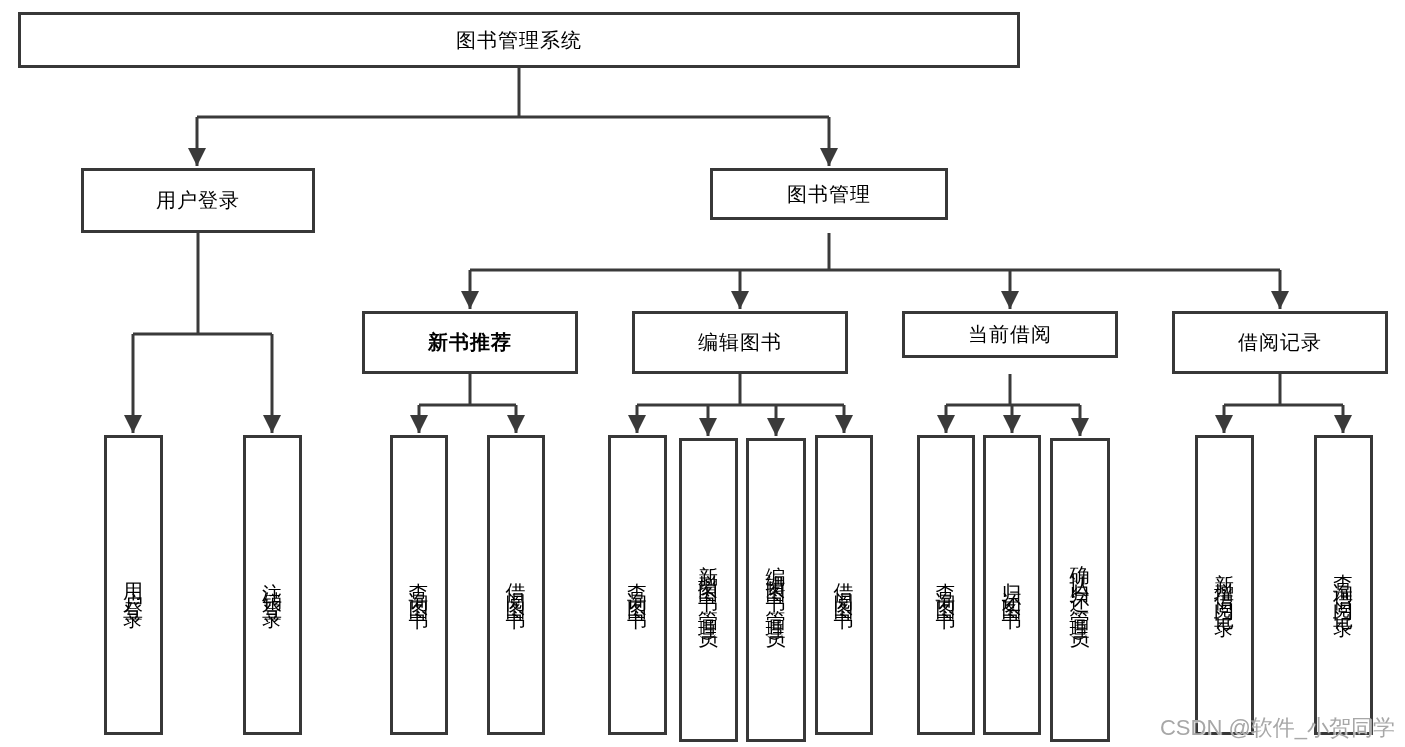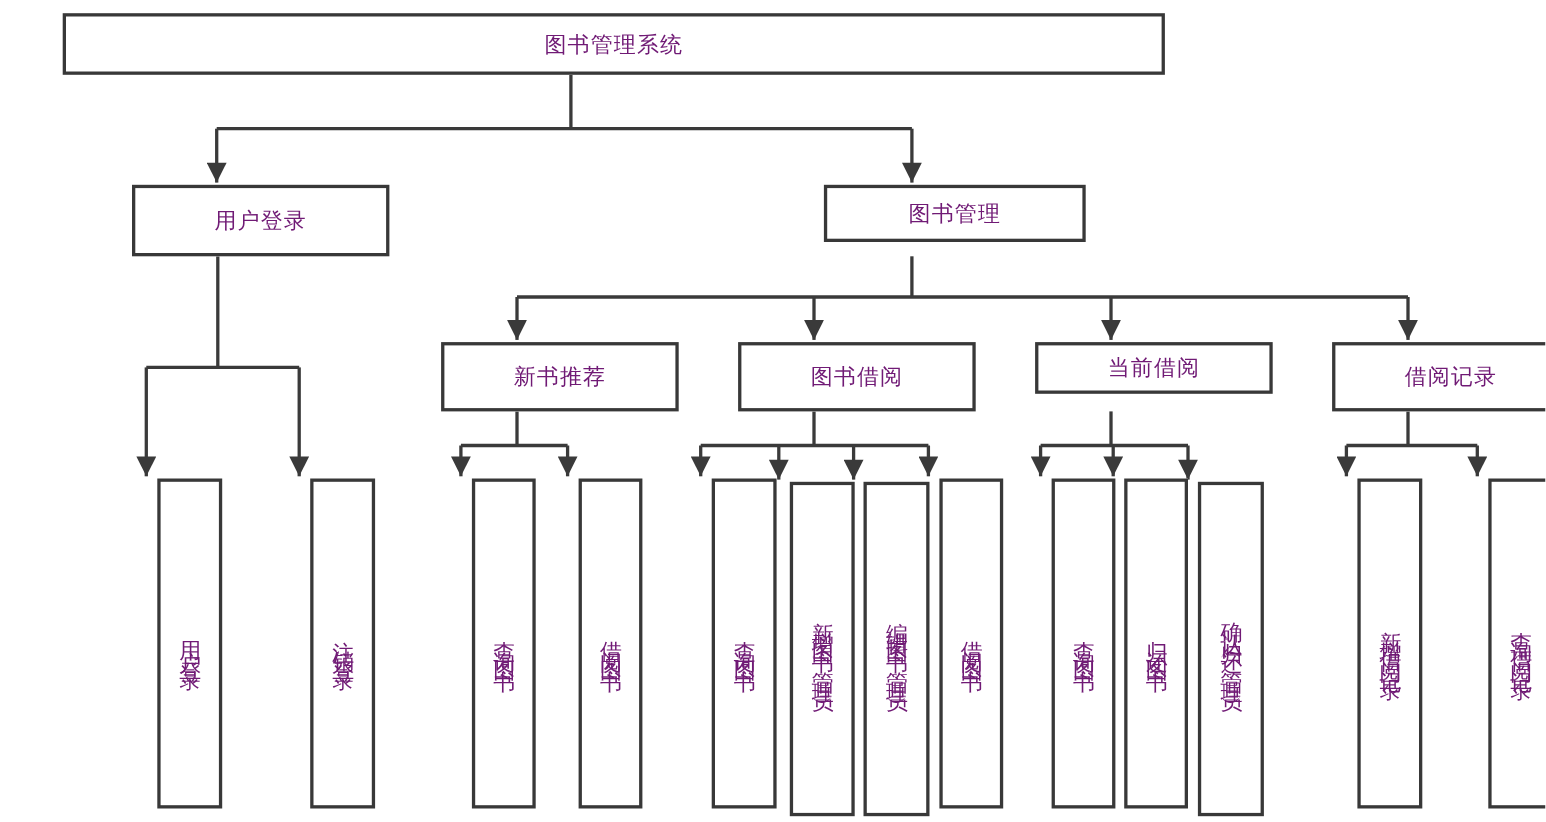--- a/index.html
+++ b/index.html
@@ -20,29 +20,28 @@
     left: 0; top: 0;
     width: 1405px; height: 747px;
     z-index: 0;
   }
   .connector-layer line { stroke: #3a3a3a; stroke-width: 3; }
   .box {
     position: absolute;
     box-sizing: border-box;
     background: #ffffff;
     border: 3px solid #383838;
-    color: #701a75;
+    color: #000000;
     display: flex;
     align-items: center;
     justify-content: center;
     font-size: 20px;
     letter-spacing: 1px;
     z-index: 1;
     white-space: nowrap;
-    margin-left: 39px;
   }
   .vbox {
     writing-mode: vertical-rl;
     text-orientation: mixed;
     letter-spacing: 9px;
     white-space: normal;
     line-height: 1;
   }
   .watermark {
     position: absolute;
@@ -116,22 +115,22 @@
       <line x1="1224" y1="405" x2="1224" y2="433" marker-end="url(#arrow)"></line>
       <line x1="1343" y1="405" x2="1343" y2="433" marker-end="url(#arrow)"></line>
     </g>
   </svg>
 
   <div class="box" style="left:18px; top:12px; width:1002px; height:56px;">图书管理系统</div>
 
   <div class="box" style="left:81px; top:168px; width:234px; height:65px;">用户登录</div>
   <div class="box" style="left:710px; top:168px; width:238px; height:52px;">图书管理</div>
 
-  <div class="box" style="left:362px; top:311px; width:216px; height:63px;">新书推荐</div>
-  <div class="box" style="left:632px; top:311px; width:216px; height:63px;">图书借阅</div>
+  <div class="box" style="left:362px; top:311px; width:216px; height:63px;font-weight:bold;">新书推荐</div>
+  <div class="box" style="left:632px; top:311px; width:216px; height:63px;">编辑图书</div>
   <div class="box" style="left:902px; top:311px; width:216px; height:47px;">当前借阅</div>
   <div class="box" style="left:1172px; top:311px; width:216px; height:63px;">借阅记录</div>
 
   <div class="box vbox" style="left:104px; top:435px; width:59px; height:300px;">用户登录</div>
   <div class="box vbox" style="left:243px; top:435px; width:59px; height:300px;">注销登录</div>
 
   <div class="box vbox" style="left:390px; top:435px; width:58px; height:300px;">查询图书</div>
   <div class="box vbox" style="left:487px; top:435px; width:58px; height:300px;">借阅图书</div>
 
   <div class="box vbox" style="left:608px; top:435px; width:59px; height:300px;">查询图书</div>
@@ -139,14 +138,15 @@
   <div class="box vbox" style="left:746px; top:438px; width:60px; height:304px;">编辑图书（管理员）</div>
   <div class="box vbox" style="left:815px; top:435px; width:58px; height:300px;">借阅图书</div>
 
   <div class="box vbox" style="left:917px; top:435px; width:58px; height:300px;">查询图书</div>
   <div class="box vbox" style="left:983px; top:435px; width:58px; height:300px;">归还图书</div>
   <div class="box vbox" style="left:1050px; top:438px; width:60px; height:304px;">确认归还（管理员）</div>
 
   <div class="box vbox" style="left:1195px; top:435px; width:59px; height:300px;">新增借阅记录</div>
   <div class="box vbox" style="left:1314px; top:435px; width:59px; height:300px;">查询借阅记录</div>
 
+  <div class="watermark">CSDN @软件_小贺同学</div>
 
 </div>
 
 </body></html>

